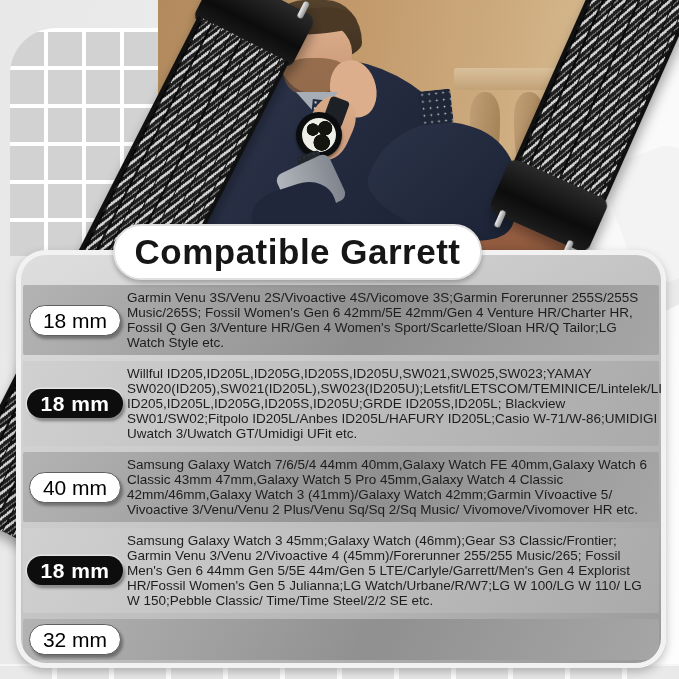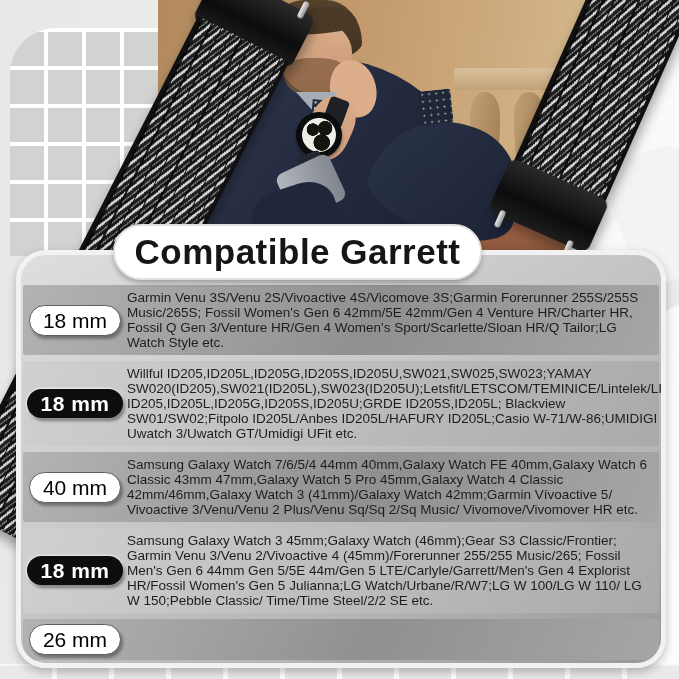--- a/index.html
+++ b/index.html
@@ -189,21 +189,21 @@
 
       <div class="row">
         <div class="badge-col">
           <span class="badge badge--dark">18 mm</span>
         </div>
         <div class="models">Samsung Galaxy Watch 3 45mm;Galaxy Watch (46mm);Gear S3 Classic/Frontier; Garmin Venu 3/Venu 2/Vivoactive 4 (45mm)/Forerunner 255/255 Music/265; Fossil Men's Gen 6 44mm Gen 5/5E 44m/Gen 5 LTE/Carlyle/Garrett/Men's Gen 4 Explorist HR/Fossil Women's Gen 5 Julianna;LG Watch/Urbane/R/W7;LG W 100/LG W 110/ LG W 150;Pebble Classic/ Time/Time Steel/2/2 SE etc.</div>
       </div>
 
       <div class="row">
         <div class="badge-col">
-          <span class="badge badge--light">26 mm</span>
+          <span class="badge badge--light">32 mm</span>
         </div>
       </div>
 
     </div>
   </div>
 
   <div class="title-pill">
     <span>Compatible Garrett</span>
   </div>
 

